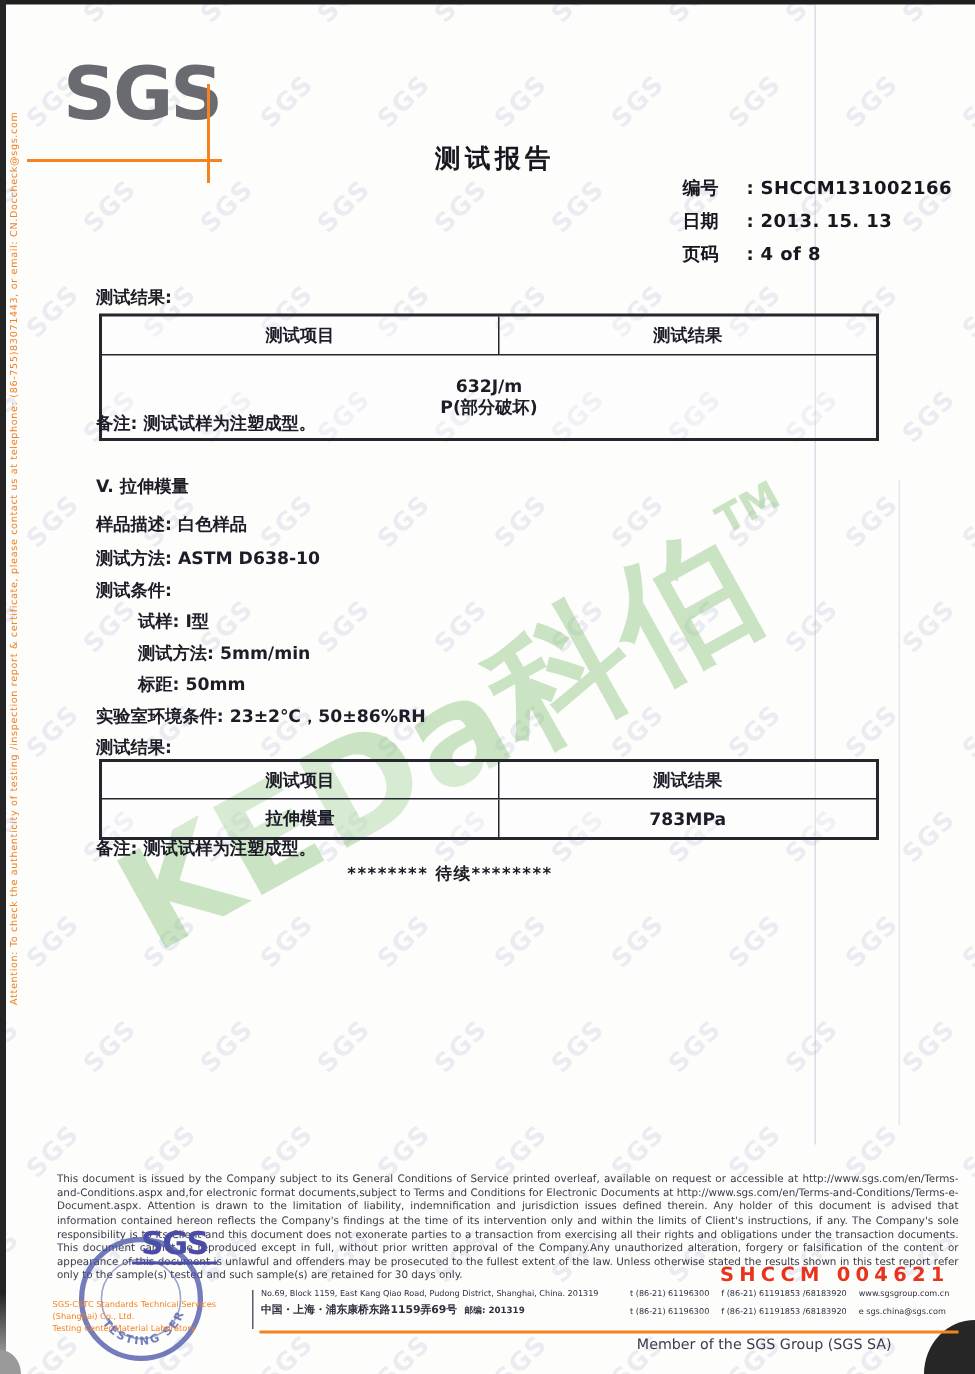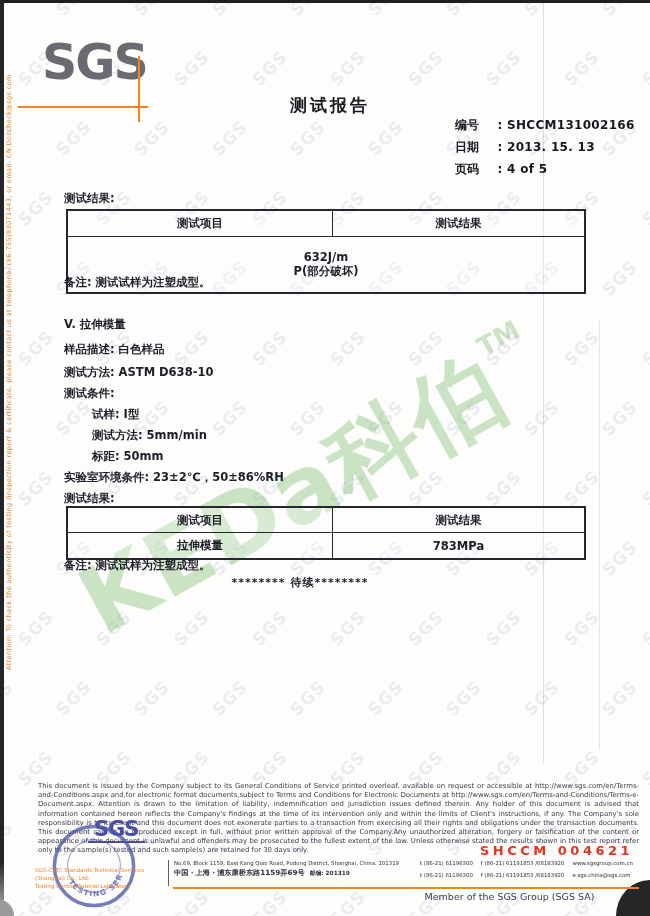--- a/index.html
+++ b/index.html
@@ -252,21 +252,21 @@
       <span class="meta-value">SHCCM131002166</span>
     </div>
     <div class="meta-row">
       <span class="meta-label">日期</span>
       <span class="meta-colon">:</span>
       <span class="meta-value">2013. 15. 13</span>
     </div>
     <div class="meta-row">
       <span class="meta-label">页码</span>
       <span class="meta-colon">:</span>
-      <span class="meta-value">4 of 5</span>
+      <span class="meta-value">4 of 8</span>
     </div>
   </div>
 
   <div class="line" style="left:64px; top:191px;">测试结果:</div>
 
   <div class="tbl" style="top:209px;">
     <div class="trow thead" style="height:25px;">
       <div class="tcell c1">测试项目</div>
       <div class="tcell c2">测试结果</div>
     </div>

